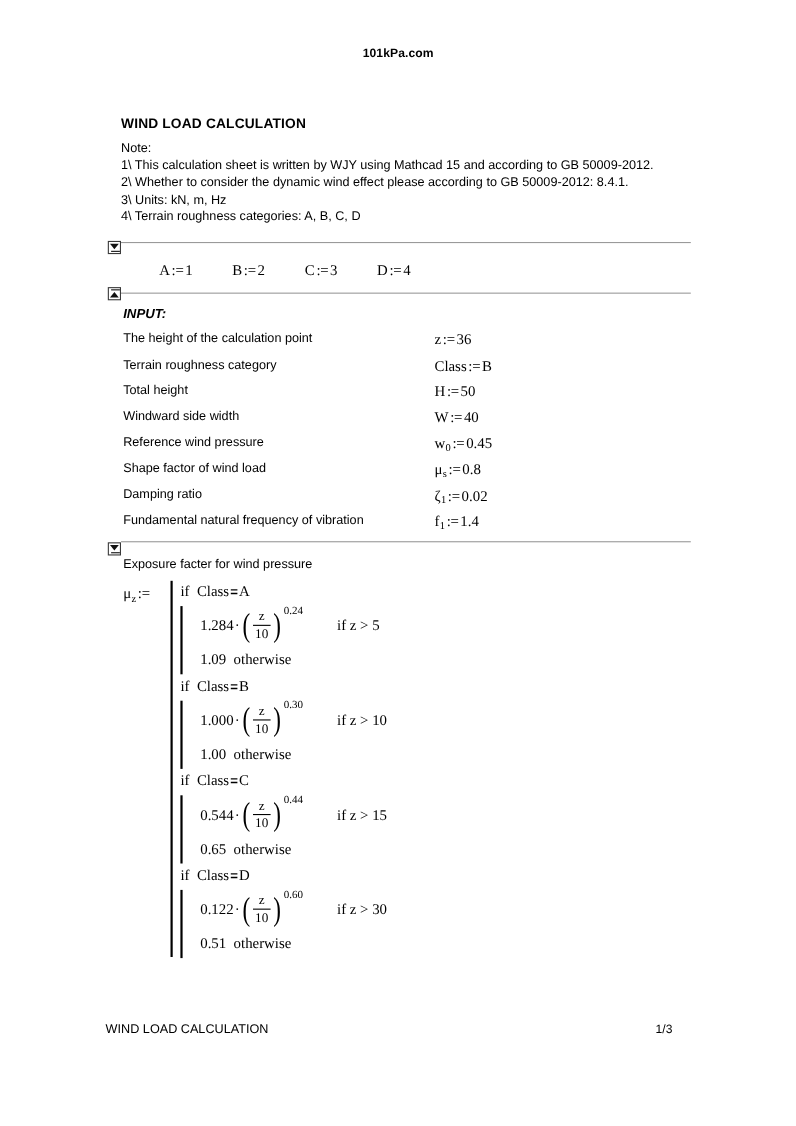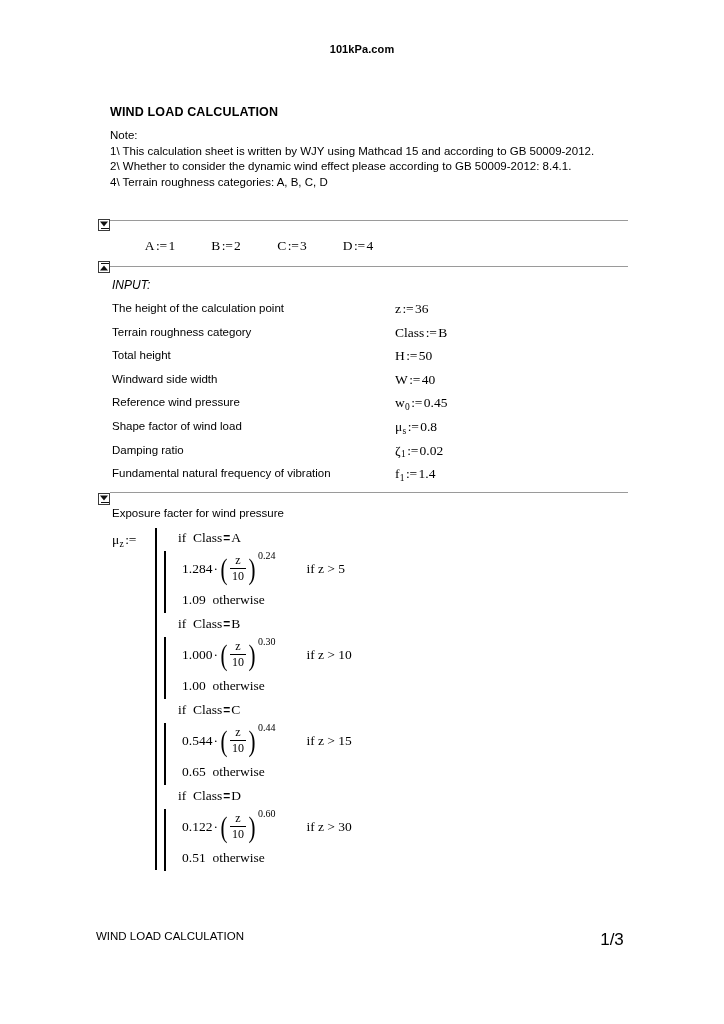--- a/index.html
+++ b/index.html
@@ -111,21 +111,21 @@
     position: absolute;
     left: 127px; top: 238px;
   }
   .const-row span.item { display: inline-block; width: 66px; text-align: center; }
 
   
   .input-heading {
     position: absolute;
     left: 112px; top: 278px;
     font-size: 12px;
-    font-weight: normal;
+    font-weight: bold;
     font-style: italic;
   }
   .input-table {
     position: absolute;
     left: 112px; top: 302px;
     width: 520px;
   }
   .input-row {
     position: relative;
     height: 23.6px;
@@ -155,21 +155,21 @@
     left: 155px; top: 528px;
   }
   .bar-outer {
     position: absolute;
     left: 0; top: 0;
     width: 2px;
     background: #000000;
   }
   .branch { position: relative; }
   .branch-cond {
-    padding-left: 23px;
+    padding-left: 9px;
     height: 20px;
     line-height: 20px;
   }
   .branch-body {
     position: relative;
     padding-left: 9px;
   }
   .bar-inner {
     position: absolute;
     left: 9px; top: 3px;
@@ -248,37 +248,38 @@
   }
   .footer-left {
     position: absolute;
     left: 96px; top: 930px;
     font-size: 11.5px;
   }
   .footer-right {
     position: absolute;
     left: 596px; top: 930px;
     width: 32px;
-    text-align: center;
-    font-size: 17px;
+    text-align: left;
+    font-size: 11px;
   }
 </style>
 </head>
 <body>
 
 <div class="page">
 
   <div class="site-title">101kPa.com</div>
 
   <div class="doc-title">WIND LOAD CALCULATION</div>
 
   <div class="note-block">
     <div class="note-line">Note:</div>
     <div class="note-line">1\ This calculation sheet is written by WJY using Mathcad 15 and according to GB 50009-2012.</div>
     <div class="note-line">2\ Whether to consider the dynamic wind effect please according to GB 50009-2012: 8.4.1.</div>
+    <div class="note-line">3\ Units: kN, m, Hz</div>
     <div class="note-line">4\ Terrain roughness categories: A, B, C, D</div>
   </div>
 
   <div class="region-rule" style="left:110px; top:220px; width:518px;"></div>
   <div class="area-marker down" style="left:98px; top:219px;">
     <span class="tri"></span>
       <span class="under"></span>
   </div>
 
   <div class="const-row math">

